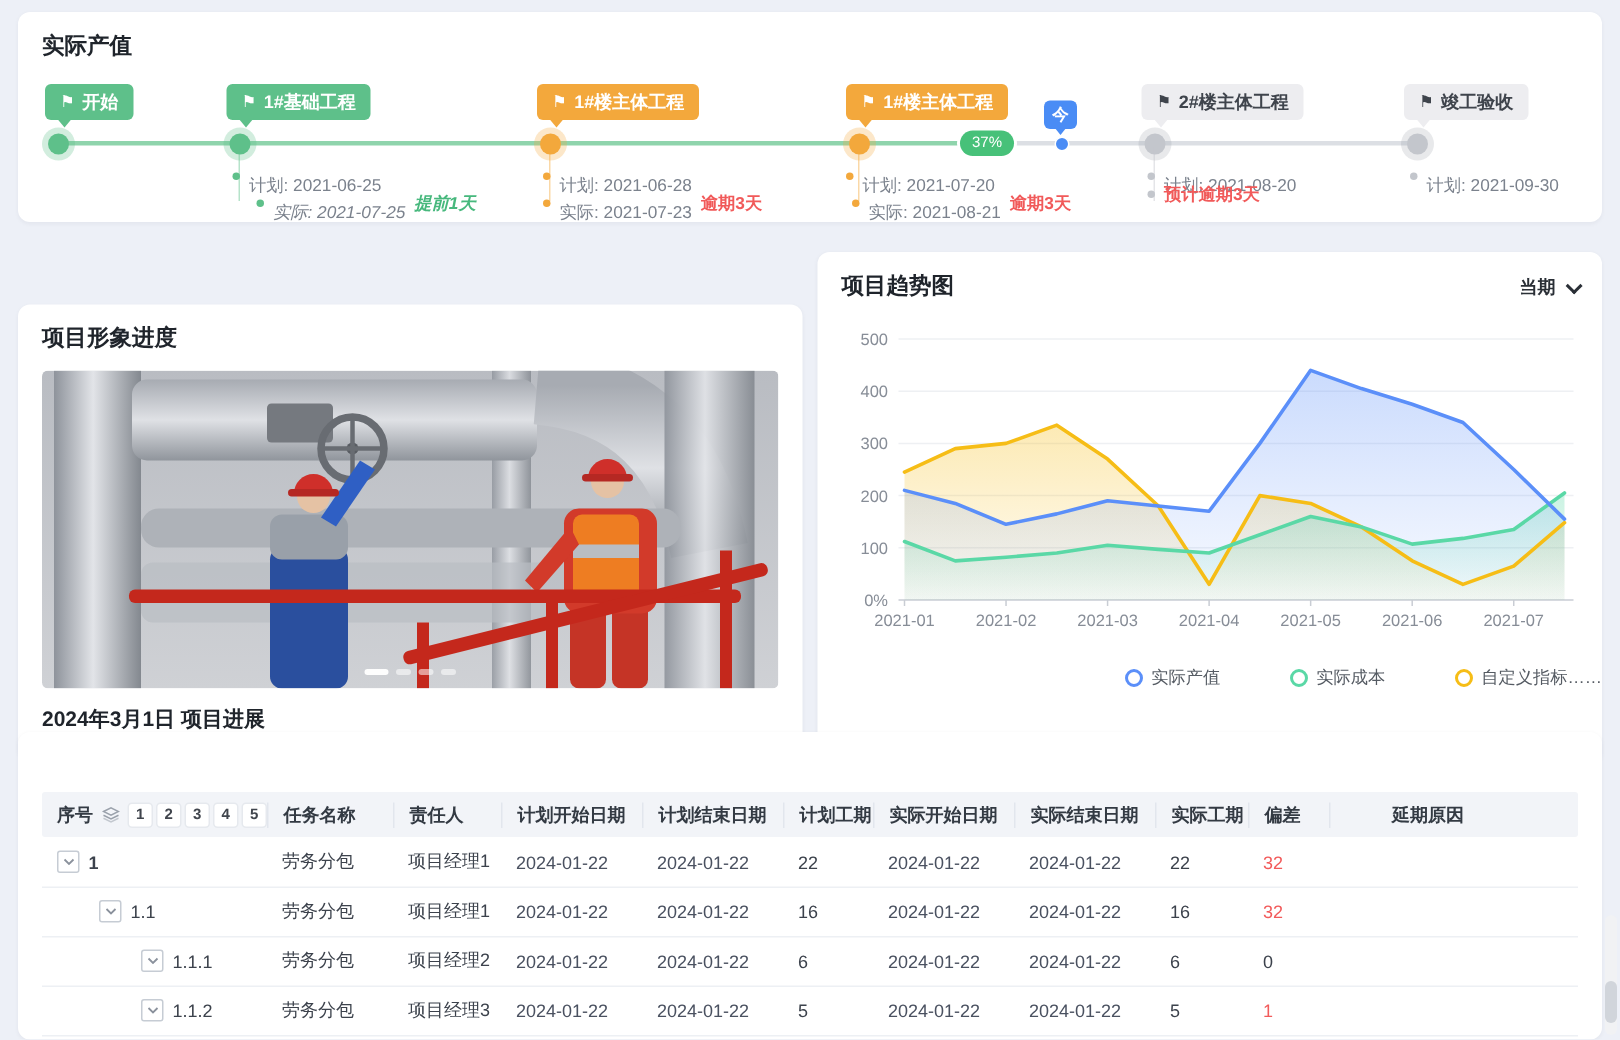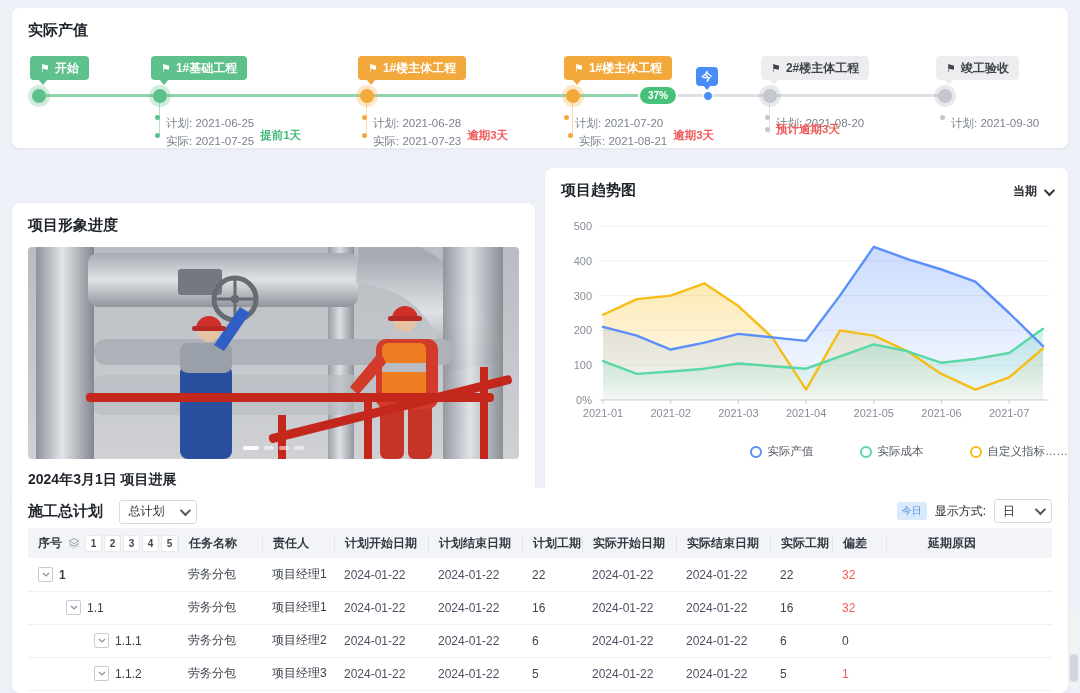--- a/index.html
+++ b/index.html
@@ -24,21 +24,21 @@
   .b-orange{background:#f3a83c;--c:#f3a83c;color:#fff;}
   .b-gray{background:#ededf0;--c:#ededf0;color:#3f444c;}
   .flag{font-size:11px;line-height:1;}
   .ms-vline{position:absolute;top:90px;width:1px;height:36px;opacity:.45;}
   .ms-detail{position:absolute;display:flex;align-items:center;gap:6px;font-size:11.5px;color:#6f7680;white-space:nowrap;}
   .ms-detail .val{color:#7b828d;margin-top:12px;}
   .dot{width:5px;height:5px;border-radius:50%;flex:0 0 auto;}
   .d-green{background:#5ec08a;} .d-orange{background:#f3a83c;} .d-gray{background:#c3c6cc;}
   .st-green{color:#47b87d;font-weight:bold;} .st-red{color:#f15a5a;font-weight:bold;}
   .pct-pill{position:absolute;left:628px;top:79px;height:17px;line-height:17px;padding:0 8px;
-            background:#47c179;color:#fff;font-size:10px;font-weight:bold;border-radius:9px;box-shadow:0 0 0 2px #fff;}
+            background:#47c179;color:#fff;font-size:10px;font-weight:normal;border-radius:9px;box-shadow:0 0 0 2px #fff;}
   .today-bubble{position:absolute;left:684px;top:59px;width:22px;height:19px;background:#4a8cf5;color:#fff;
             border-radius:4px;font-size:11px;font-weight:bold;display:flex;align-items:center;justify-content:center;}
   .today-bubble::after{content:"";position:absolute;left:7px;bottom:-4px;border-left:4px solid transparent;
             border-right:4px solid transparent;border-top:5px solid #4a8cf5;}
   .today-dot{position:absolute;left:691px;top:83px;width:8px;height:8px;border-radius:50%;background:#4a8cf5;border:1px solid #fff;}
 
   
   #card-photo{left:12px;top:168px;width:523px;height:303px;margin-top:35px;}
   #photo-wrap{position:absolute;left:16px;top:44px;width:491px;height:212px;border-radius:4px;overflow:hidden;}
   .carousel{position:absolute;left:0;right:0;bottom:9px;display:flex;justify-content:center;gap:5px;}
@@ -113,21 +113,21 @@
     <div class="ms-badge b-green" style="left:139px;">
       <span class="flag">⚑</span>
       <span>1#基础工程</span>
     </div>
     <div class="ms-node n-green" style="left:141px;"></div>
     <div class="ms-vline" style="left:147px;background:#5ec08a;"></div>
     <div class="ms-detail" style="left:143px;top:96px;">
       <span class="dot d-green"></span>
       <span class="val">计划: 2021-06-25</span>
     </div>
-    <div class="ms-detail" style="left:143px;top:114px;">
+    <div class="ms-detail" style="left:159px;top:114px;font-style:italic;">
       <span class="dot d-green"></span>
       <span class="val">实际: 2021-07-25</span>
       <span class="st-green">提前1天</span>
     </div>
 
     <div class="ms-badge b-orange" style="left:346px;">
       <span class="flag">⚑</span>
       <span>1#楼主体工程</span>
     </div>
     <div class="ms-node n-orange" style="left:348px;"></div>
@@ -319,35 +319,20 @@
         <span>实际成本</span>
       </div>
       <div class="legend-item">
         <span class="legend-marker" style="border-color: rgb(246, 189, 22);"></span>
         <span>自定义指标……</span>
       </div>
     </div>
   </div>
 
   <div class="card" id="card-table">
-    <div class="tbl-toolbar">
-      <span class="tbl-title">施工总计划</span>
-      <span class="mini-select">
-        <span>总计划</span>
-        <span class="caret"></span>
-      </span>
-      <span class="tbl-right">
-        <span class="today-tag">今日</span>
-        <span class="disp-label">显示方式:</span>
-        <span class="mini-select sm">
-          <span>日</span>
-          <span class="caret"></span>
-        </span>
-      </span>
-    </div>
 
     <div class="tbl-header">
       <div class="th c0">
         <span>序号</span>
         <svg class="layers-icon" width="12" height="12" viewBox="0 0 12 12">
           <path d="M1 4 L6 1.5 L11 4 L6 6.5 Z" fill="none" stroke="#9aa1ab" stroke-width="1"></path>
           <path d="M1 6.5 L6 9 L11 6.5" fill="none" stroke="#9aa1ab" stroke-width="1"></path>
           <path d="M1 8.5 L6 11 L11 8.5" fill="none" stroke="#c3c8cf" stroke-width="1"></path>
         </svg>
         <span class="lvl-btn">1</span>

